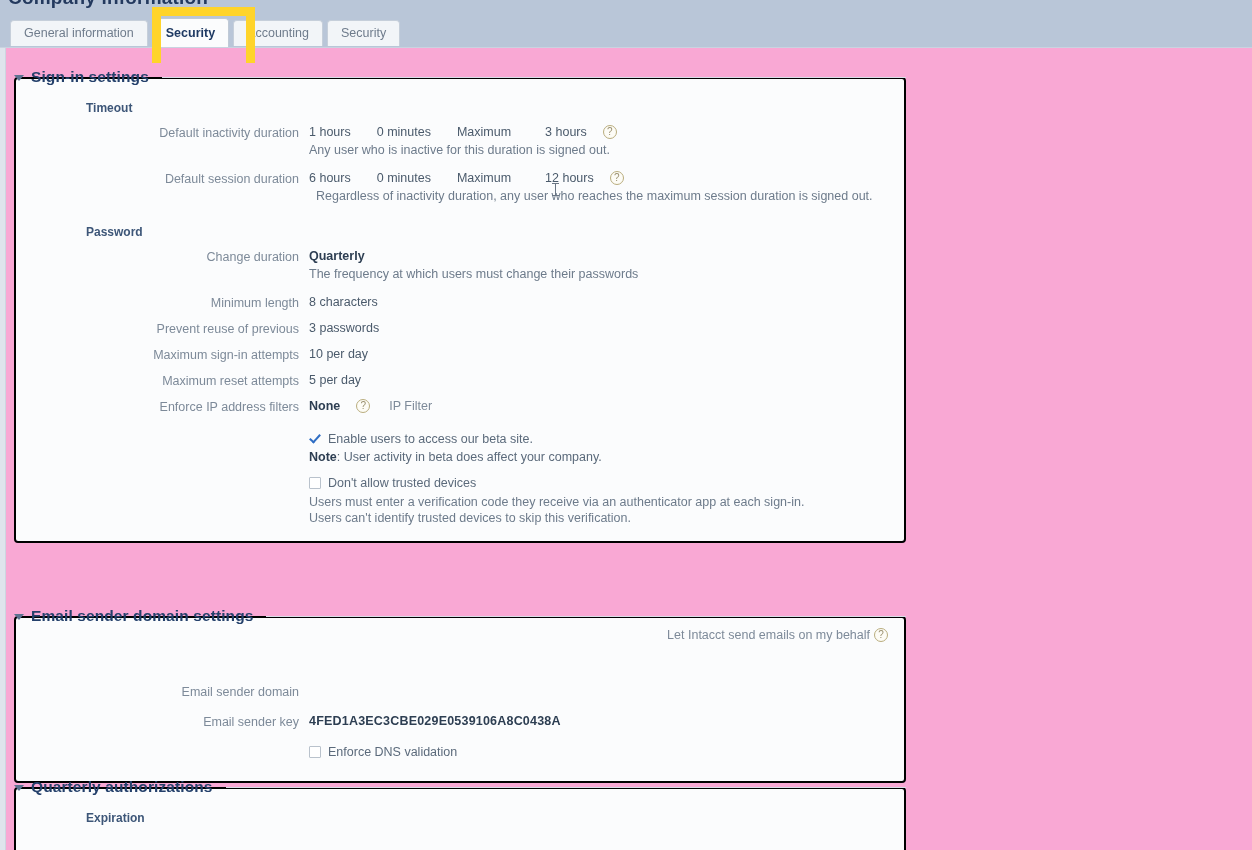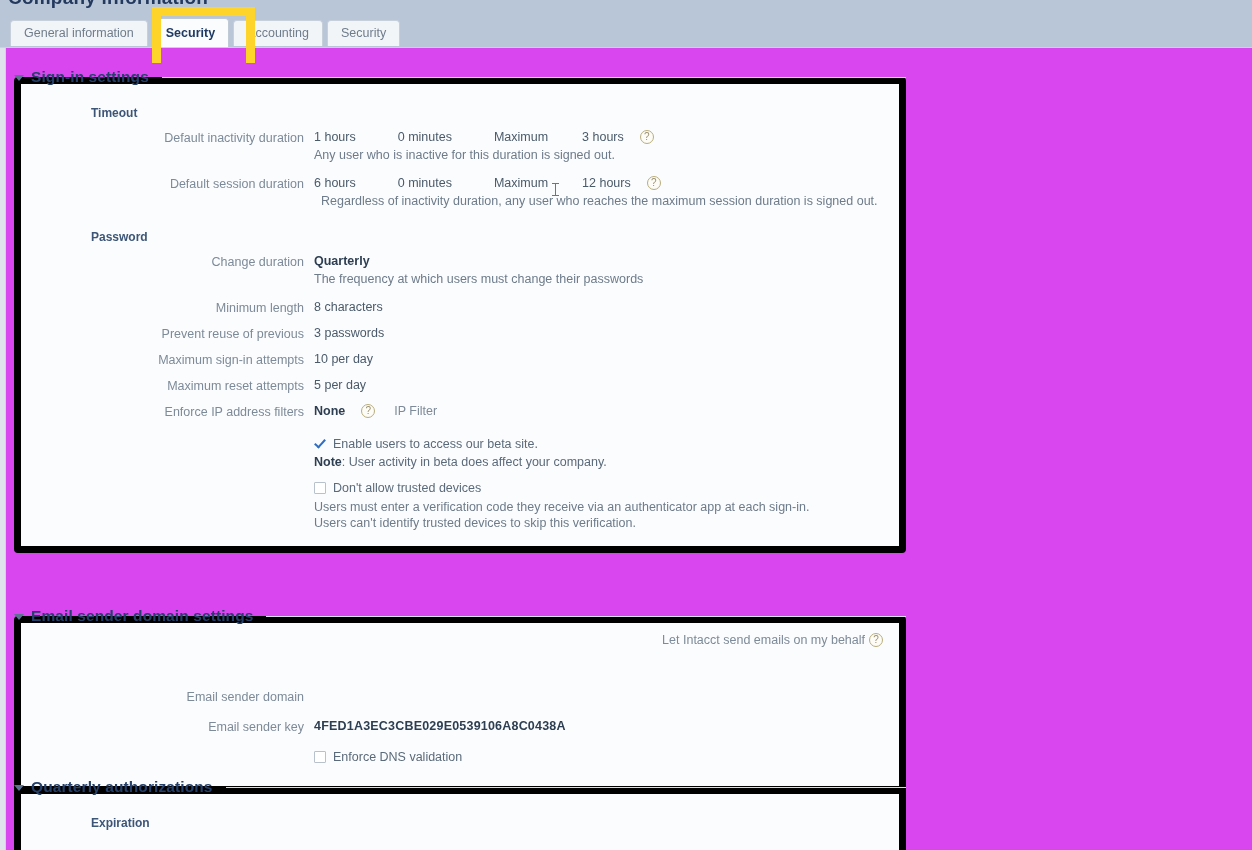--- a/index.html
+++ b/index.html
@@ -87,21 +87,21 @@
     border-bottom: none;
     z-index: 40;
     pointer-events: none;
   }
 
   
   .content {
     position: absolute;
     left: 0; top: 48px;
     width: 1252px; height: 802px;
-    background: #d946ef;
+    background: #f9a8d4;
     overflow: hidden;
   }
   .left-gutter {
     position: absolute;
     left: 0; top: 0;
     width: 6px; height: 802px;
     background: #dfe4ec;
     border-right: 1px solid #cdd5e0;
   }
 
@@ -136,21 +136,21 @@
     background: #d8dee7;
     margin-left: 6px;
     min-width: 560px;
   }
   .panel {
     position: relative;
     width: 892px;
     margin-top: -11px;
     padding: 22px 0 14px 0;
     background: #fbfcfd;
-    border: 7px solid #000000;
+    border: 2px solid #000000;
     border-radius: 4px;
   }
 
   
   .group-label {
     font-size: 12px;
     font-weight: bold;
     color: #3d5678;
     margin: 0 0 10px 70px;
   }
@@ -172,21 +172,21 @@
     flex: 1;
     padding-left: 10px;
     font-size: 12.5px;
     color: #4a5a6b;
     display: flex;
     align-items: center;
     flex-wrap: wrap;
     gap: 12px;
   }
   .val .seg { white-space: nowrap; }
-  .val .seg + .seg { margin-left: 30px; }
+  .val .seg + .seg { margin-left: 14px; }
   .val .seg.wide { margin-left: 22px; }
   .val .strong { font-weight: bold; color: #2d3e52; }
 
   .desc {
     margin: 0 0 14px 293px;
     font-size: 12.5px;
     color: #6d7b8b;
     white-space: nowrap;
   }
   .desc.nogap { margin-bottom: 2px; }

